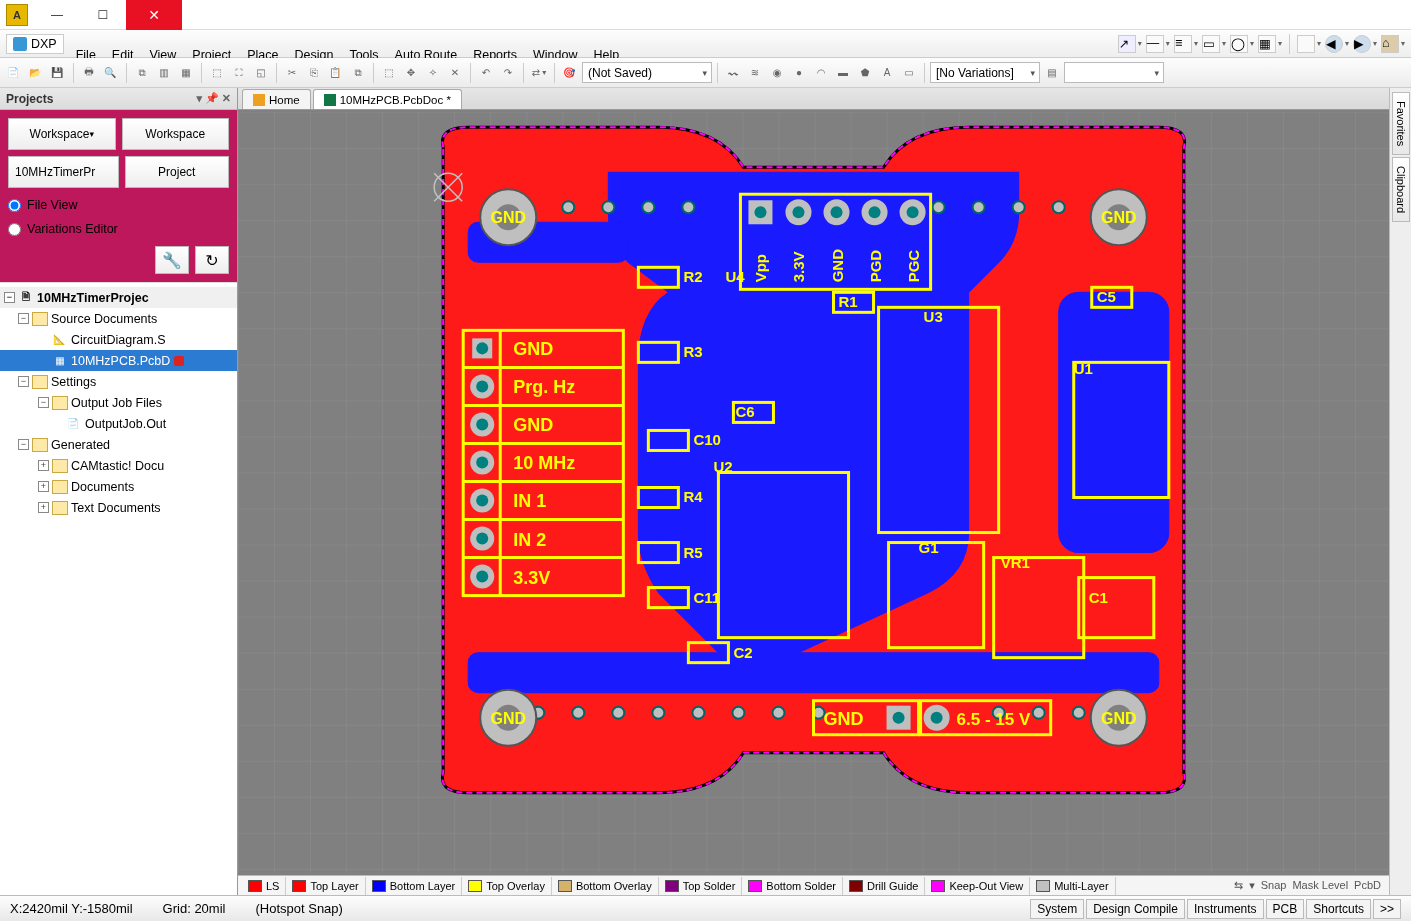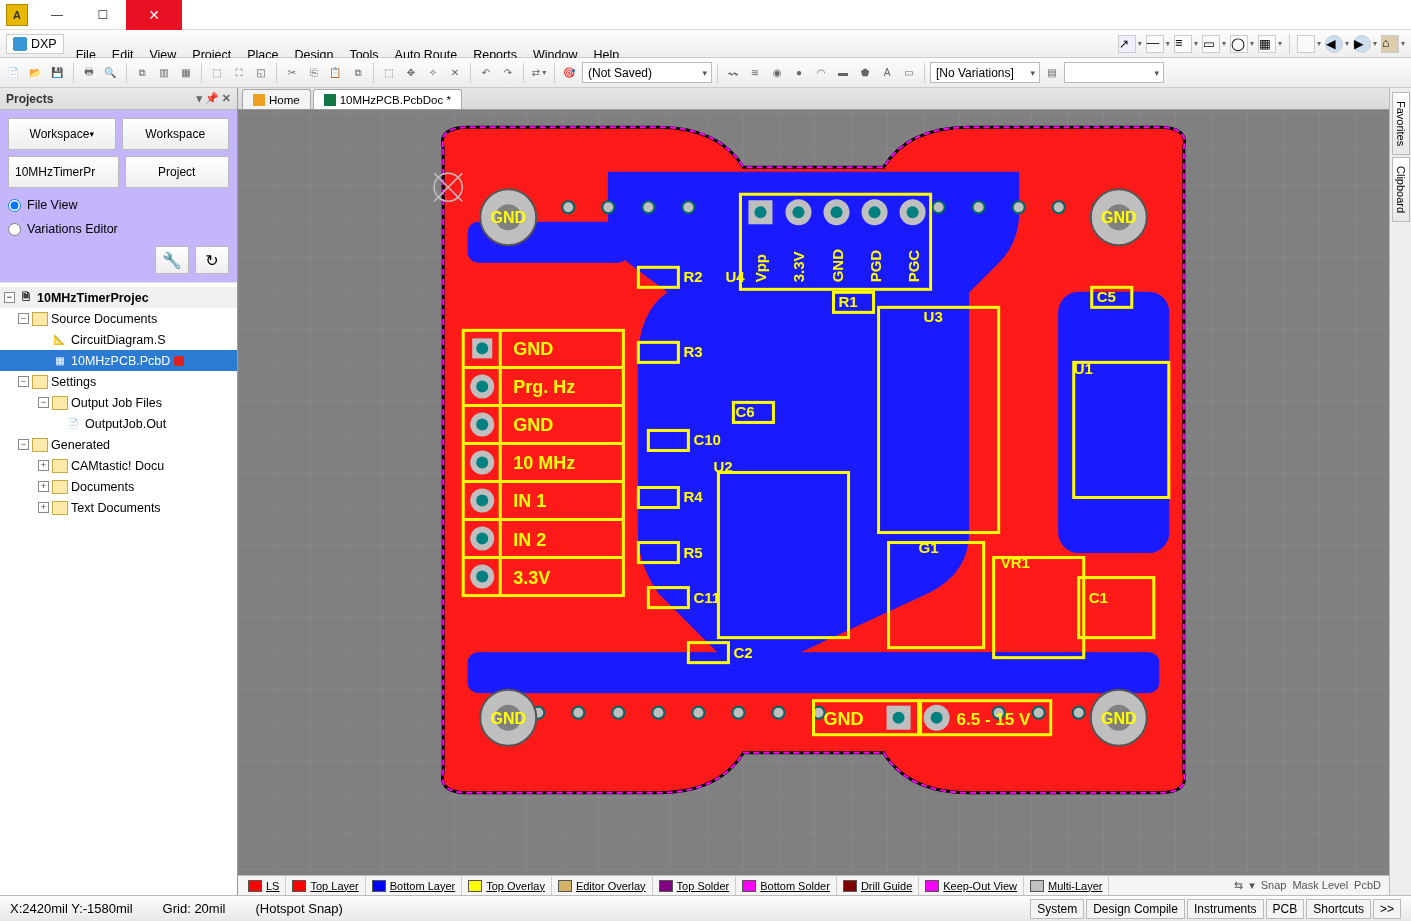--- a/index.html
+++ b/index.html
@@ -28,21 +28,21 @@
   .tb-icn { width:20px; height:20px; border:1px solid transparent; display:flex; align-items:center; justify-content:center; font-size:10px; color:#666; }
   .tb-sep { width:1px; height:20px; background:#ccc; margin:0 3px; }
   .tb-combo { min-width:120px; height:21px; border:1px solid #bbb; background:#fff; font-size:12px; padding:1px 18px 1px 5px; display:flex; align-items:center; position:relative; }
   .tb-combo::after { content:"▾"; position:absolute; right:4px; font-size:9px; color:#555; }
 
   
   .main { display:flex; height: calc(100% - 30px - 28px - 30px - 26px); }
   .left-panel { width: 238px; background:#f0f0f0; border-right:1px solid #999; display:flex; flex-direction:column; }
   .panel-header { height:22px; background:linear-gradient(#e9e9e9,#dcdcdc); border-bottom:1px solid #bbb; display:flex; align-items:center; padding:0 6px; font-size:12px; font-weight:bold; color:#333; }
   .panel-header .ph-tools { margin-left:auto; display:flex; gap:3px; align-items:center; color:#666; font-size:11px; }
-  .panel-body { padding:8px; background:#c4b5fd; flex:0 0 auto; border-bottom:1px solid #ddd; }
+  .panel-body { padding:8px; background:#be185d; flex:0 0 auto; border-bottom:1px solid #ddd; }
   .ws-row { display:flex; gap:6px; margin-bottom:6px; }
   .ws-btn { flex:1; height:32px; border:1px solid #bbb; background:linear-gradient(#fff,#eee); font-size:12px; display:flex; align-items:center; justify-content:center; }
   .ws-btn.dd-btn::after { content:" ▾"; font-size:9px; }
   .radio-row { display:flex; align-items:center; gap:6px; font-size:12.5px; margin:10px 0; }
   .radio-row input { }
   .icon-row { display:flex; justify-content:flex-end; gap:6px; margin-top:4px; }
   .icon-row .sq { width:34px; height:28px; border:1px solid #bbb; background:linear-gradient(#fff,#eee); display:flex; align-items:center; justify-content:center; }
 
   .tree { flex:1; background:#fff; overflow:auto; font-size:12.5px; padding:4px 0; }
   .tree-row { display:flex; align-items:center; height:21px; padding-left:4px; white-space:nowrap; }
@@ -67,21 +67,21 @@
   .doc-tab { height:20px; padding:2px 10px; font-size:11.5px; background:#eee; border:1px solid #aaa; border-bottom:none; margin-right:2px; display:flex; align-items:center; gap:4px; border-radius:3px 3px 0 0; }
   .doc-tab.home { background:#f4f4f4; }
   .doc-tab.active { background:#fff; }
   .doc-tab .tab-ic { width:12px; height:12px; background:#4a8; }
   .doc-tab.home .tab-ic { background:#f0a020; }
 
   .canvas-wrap { flex:1; background:#808080; position:relative; overflow:hidden; }
   .canvas-wrap svg { position:absolute; inset:0; }
 
   .layer-bar { height:20px; background:#f5f5f5; border-top:1px solid #bbb; display:flex; align-items:center; font-size:11px; padding:0 4px; gap:0; }
-  .layer-seg { display:flex; align-items:center; gap:4px; padding:0 6px; border-right:1px solid #ccc; height:18px;text-decoration:underline; }
+  .layer-seg { display:flex; align-items:center; gap:4px; padding:0 6px; border-right:1px solid #ccc; height:18px; }
   .swatch { width:14px; height:12px; border:1px solid #555; }
   .layer-bar .right-tools { margin-left:auto; display:flex; gap:6px; padding-right:4px; color:#555; }
 
   
   .statusbar { height:26px; background:linear-gradient(#fdfdfd,#e8e8e8); border-top:1px solid #bbb; display:flex; align-items:center; font-size:13px; padding:0 10px; }
   .statusbar .sb-item { margin-right:30px; }
   .statusbar .sb-right { margin-left:auto; display:flex; gap:2px; font-size:12px; }
   .statusbar .sb-btn { padding:2px 6px; border:1px solid #bbb; background:#f4f4f4; }
 
   
@@ -556,21 +556,21 @@
       <div class="layer-seg">
           <div class="swatch" style="background:#0000ff"></div>
           <span>Bottom Layer</span>
         </div>
       <div class="layer-seg">
           <div class="swatch" style="background:#ffff00"></div>
           <span>Top Overlay</span>
         </div>
       <div class="layer-seg">
           <div class="swatch" style="background:#d4b26a"></div>
-          <span>Editor Overlay</span>
+          <span>Bottom Overlay</span>
         </div>
       <div class="layer-seg">
           <div class="swatch" style="background:#800080"></div>
           <span>Top Solder</span>
         </div>
       <div class="layer-seg">
           <div class="swatch" style="background:#ff00ff"></div>
           <span>Bottom Solder</span>
         </div>
       <div class="layer-seg">

